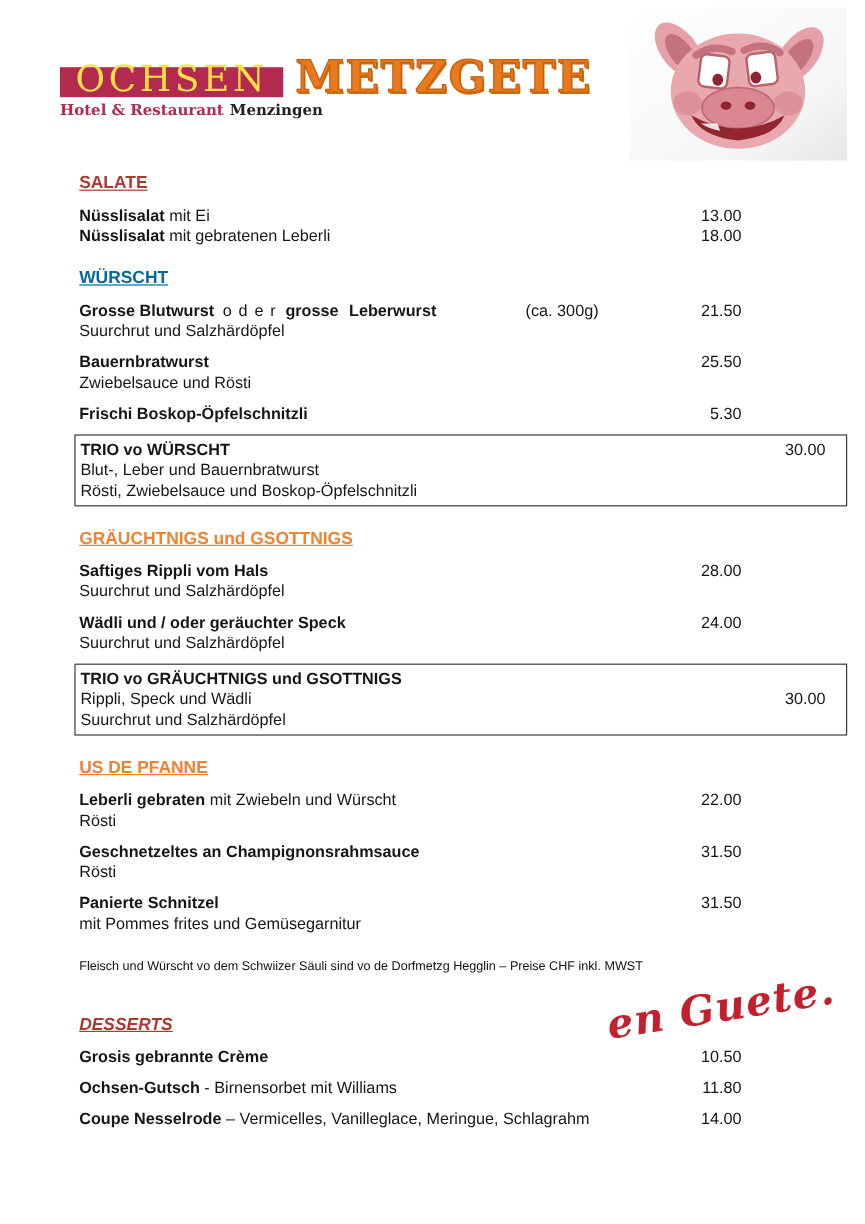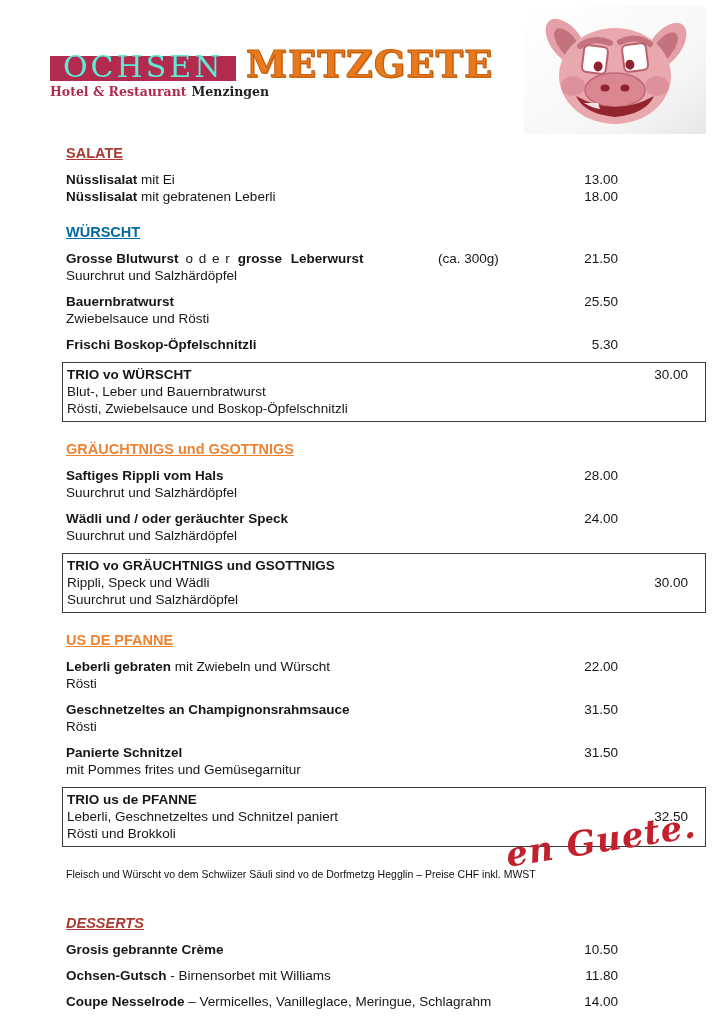--- a/index.html
+++ b/index.html
@@ -5,21 +5,21 @@
   html,body { margin:0; padding:0; background:#fff; }
   .page {
     position:relative; width:721px; height:1020px; background:#ffffff;
     font-family:"Liberation Sans", sans-serif; font-size:13.5px; color:#161616;
     overflow:hidden; line-height:17px;
   }
   
   .header { position:relative; height:145px; }
   .logo { position:absolute; left:50px; top:56px; }
   .logo-box {
-    display:inline-block; color:#5eead4; font-family:"DejaVu Serif", serif;
+    display:inline-block; color:#fde047; font-family:"DejaVu Serif", serif;
     font-size:30px; padding:2px 13px 6px 13px; letter-spacing:3px;
   }
   .tagline { font-family:"DejaVu Serif", serif; font-size:12.5px; font-weight:bold; margin-top:2px; white-space:nowrap; }
   .tagline .place { color:#222222; margin-left:5px; }
   .metzgete {
     position:absolute; left:246px; top:56px; font-family:"DejaVu Serif", serif;
     font-weight:bold; font-size:37px; letter-spacing:1px;
     -webkit-text-stroke:1px #c2600f; text-shadow:1px 1px 0 #d96d14;
   }
   .pig { position:absolute; left:524px; top:6px; width:182px; height:128px; }
@@ -208,28 +208,20 @@
       </div>
 
       <div class="item">
         <div class="row">
           <span class="t"><b>Panierte Schnitzel</b></span>
           <span class="price">31.50</span>
         </div>
         <div class="desc">mit Pommes frites und Gemüsegarnitur</div>
       </div>
 
-      <div class="trio">
-        <div><b>TRIO us de PFANNE</b></div>
-        <div class="row">
-          <span class="t">Leberli, Geschnetzeltes und Schnitzel paniert</span>
-          <span class="price">32.50</span>
-        </div>
-        <div>Rösti und Brokkoli</div>
-      </div>
     </div>
 
     <div class="footnote">Fleisch und Würscht vo dem Schwiizer Säuli sind vo de Dorfmetzg Hegglin – Preise CHF inkl. MWST</div>
 
     <div class="section">
       <h2 class="heading" style="color: rgb(169, 59, 49); font-style: italic;">DESSERTS</h2>
 
       <div class="row item">
         <span class="t"><b>Grosis gebrannte Crème</b></span>
         <span class="price">10.50</span>

